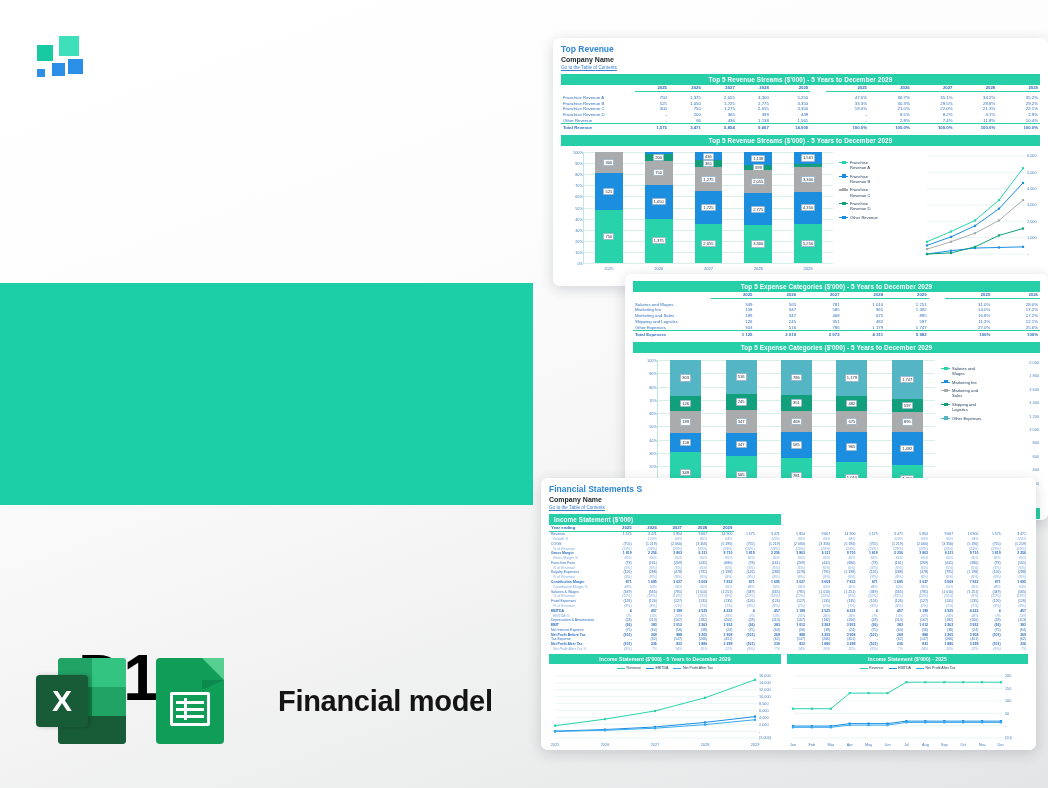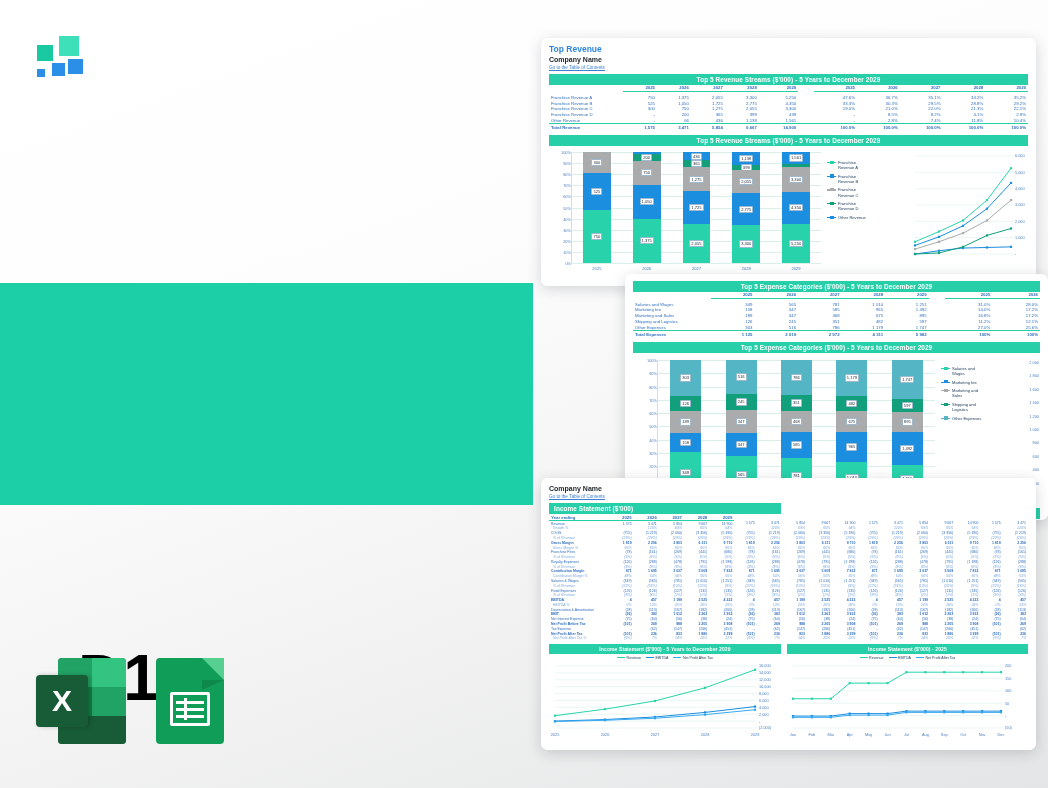--- a/index.html
+++ b/index.html
@@ -47,21 +47,21 @@
   .gs-fold { position:absolute; right:0; top:0; width:22px; height:22px; background:#57cf91; clip-path:polygon(0 0,100% 100%,100% 0); }
   .gs-shadow { position:absolute; right:0; top:22px; width:22px; height:10px; background:rgba(0,0,0,.12); clip-path:polygon(0 0,100% 0,0 100%); }
   .gs-grid { position:absolute; left:14px; top:34px; width:40px; height:34px; border:3px solid #fff; border-radius:2px; }
   .gs-grid b { position:absolute; background:#fff; display:block; }
   .gs-r { left:3px; width:28px; height:3px; }
   .gs-c { top:3px; width:3px; height:22px; }
   #footer-label { font-size:29px; font-weight:700; color:#141414; margin-left:38px; letter-spacing:-0.3px; }
 
   
   .card { position:absolute; background:#fff; border-radius:7px; box-shadow:0 3px 14px rgba(22,35,48,.18); overflow:hidden; }
-  #card-rev  { left:541px; top:38px;  width:495px; height:248px; }
+  #card-rev  { left:553px; top:38px;  width:495px; height:248px; }
   #card-exp  { left:625px; top:274px; width:423px; height:246px; }
   #card-fin  { left:541px; top:478px; width:495px; height:272px; }
 
   .sheet { position:relative; width:100%; height:100%; background:#fff; padding:6px 8px 0 8px;
            font-family:"Liberation Sans", sans-serif; color:#2f6fbd; }
   .sheet-title { font-size:8.5px; font-weight:700; color:#2f86d8; line-height:1.25; }
   .sheet-sub   { font-size:7px;  font-weight:700; color:#1c2327; line-height:1.3; }
   .sheet-link  { font-size:4.6px; color:#3a7fd0; text-decoration:underline; line-height:1.6; }
 
   .bar-head { background:#27cfa8; color:#fff; font-size:6.4px; font-weight:700; text-align:center;
@@ -131,20 +131,21 @@
       <div class="gs-shadow"></div>
       <div class="gs-fold"></div>
       <div class="gs-grid">
         <b class="gs-r" style="top:6px;"></b>
           <b class="gs-r" style="top:13px;"></b>
           <b class="gs-r" style="top:20px;"></b>
         <b class="gs-c" style="left:11px;"></b>
       </div>
     </div>
   </div>
+  <div id="footer-label">Financial model</div>
 </div>
 
 <div class="card" id="card-rev">
   <div class="sheet">
     <div class="sheet-title">Top Revenue</div>
     <div class="sheet-sub">Company Name</div>
     <div class="sheet-link">Go to the Table of Contents</div>
 
     <div class="bar-head">Top 5 Revenue Streams ($'000) - 5 Years to December 2029</div>
 
@@ -687,20 +688,21 @@
 
     <div class="bar-head" style="margin-top:2px;position:relative;text-align:center">
       <span>Expenses Depth ($'000) - 2025</span>
       <span style="position:absolute;right:6px;top:2px">Mont</span>
     </div>
   </div>
 </div>
 
 <div class="card" id="card-fin">
   <div class="sheet">
+    <div class="sheet-title">Financial Statements S</div>
     <div class="sheet-sub">Company Name</div>
     <div class="sheet-link">Go to the Table of Contents</div>
 
     <div class="bar-head" style="text-align:left;padding-left:5px;width:232px">Income Statement ($'000)</div>
 
     <table class="grid" id="fin-table" style="font-size:3.5px">
         <thead>
           <tr>
             <th class="lbl" style="width: 62px; text-align: left;">Year ending</th>
             <th>2025</th>

